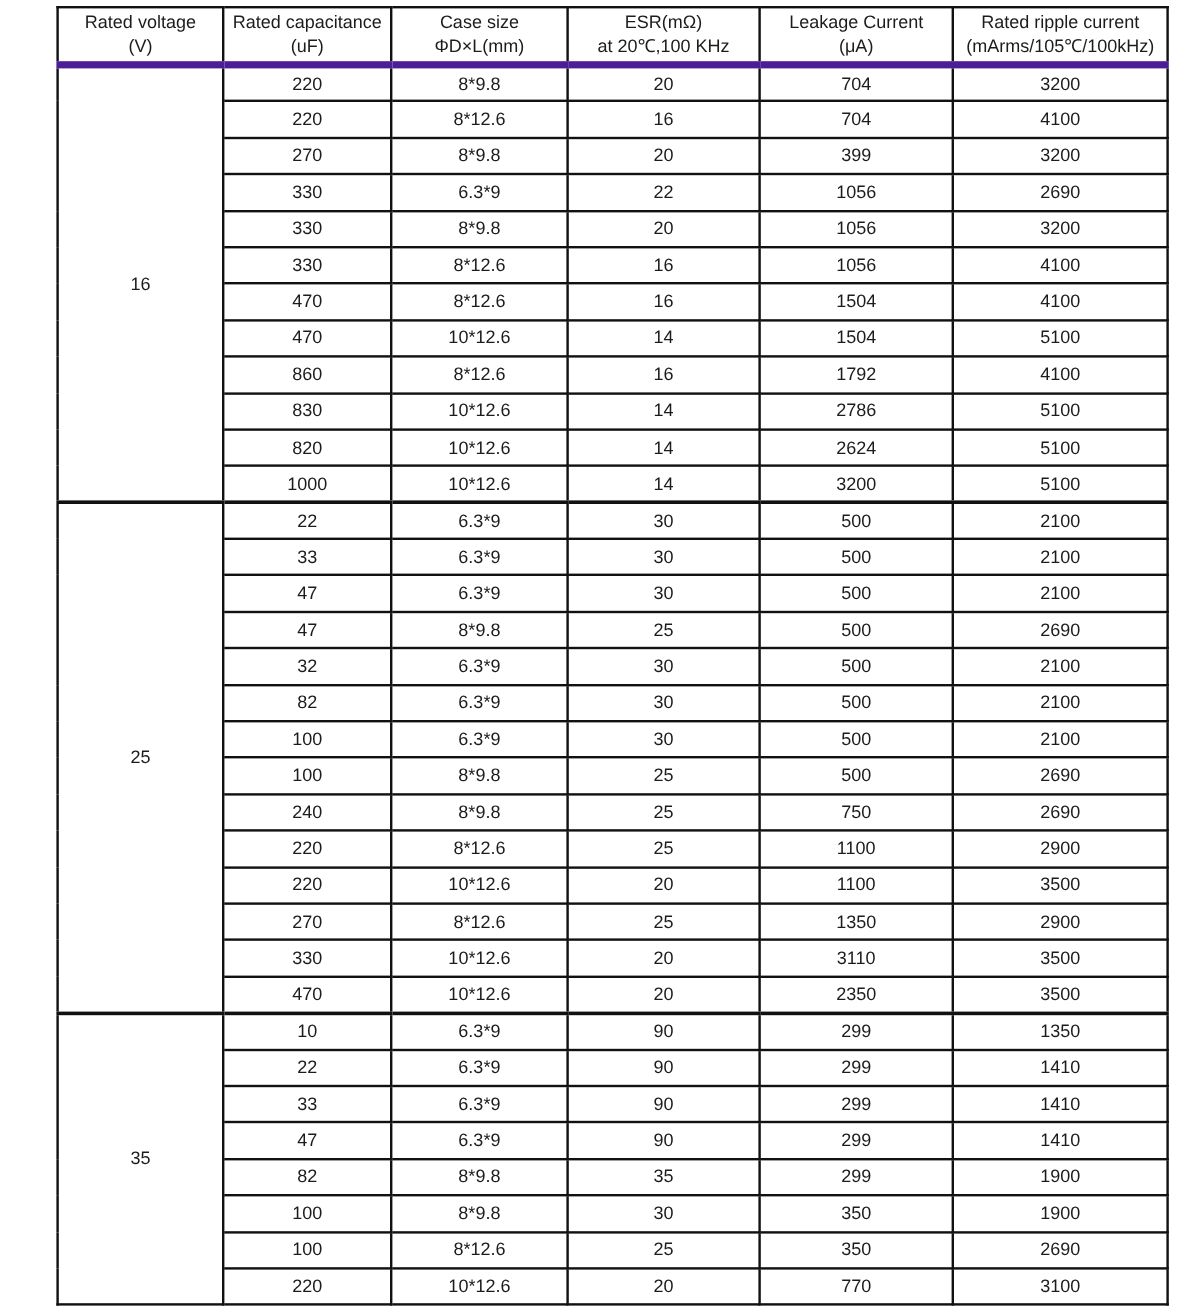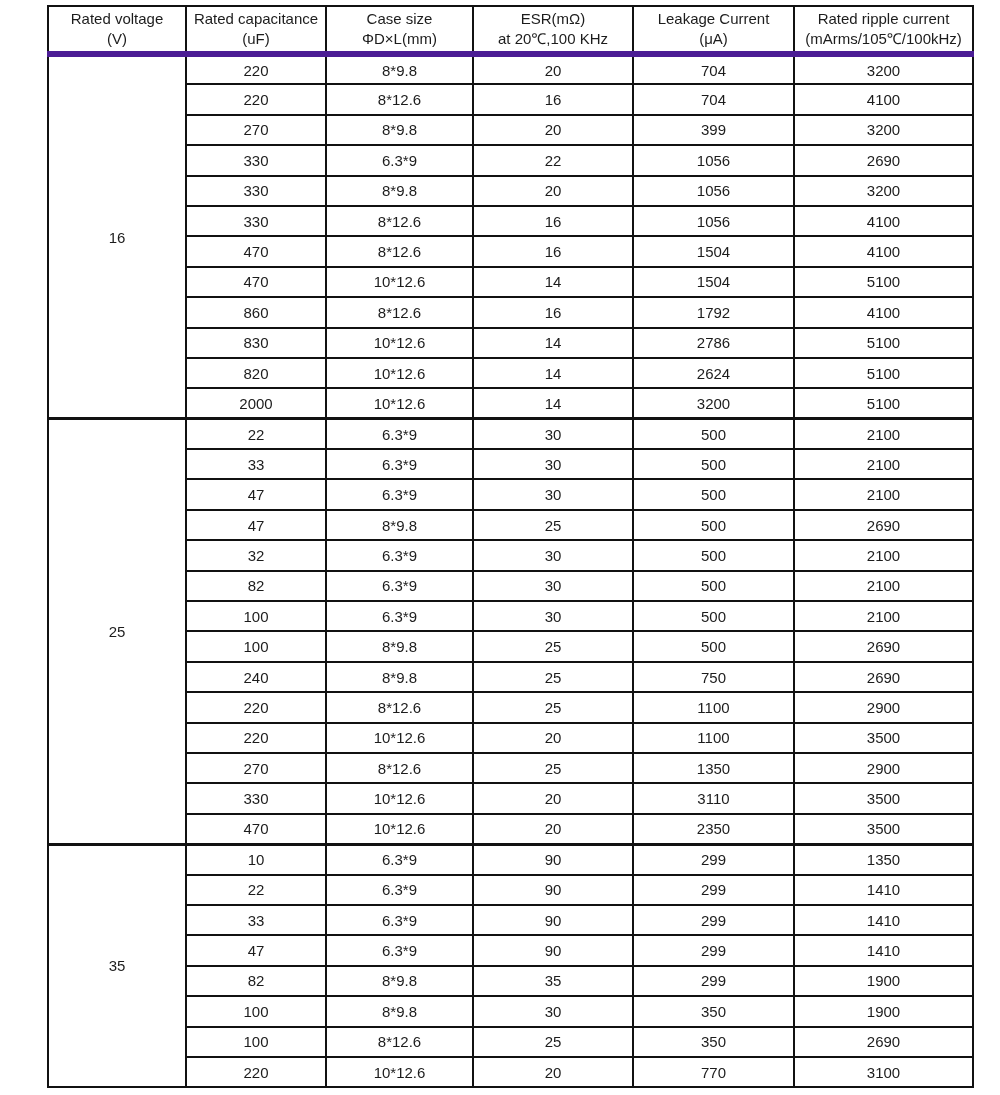--- a/index.html
+++ b/index.html
@@ -167,21 +167,21 @@
           <td>5100</td>
         </tr>
         <tr>
           <td>820</td>
           <td>10*12.6</td>
           <td>14</td>
           <td>2624</td>
           <td>5100</td>
         </tr>
         <tr>
-          <td>2000</td>
+          <td>1000</td>
           <td>10*12.6</td>
           <td>14</td>
           <td>3200</td>
           <td>5100</td>
         </tr>
         <tr class="group-start">
           <td rowspan="14" class="voltage-cell">25</td>
           <td>22</td>
           <td>6.3*9</td>
           <td>30</td>

